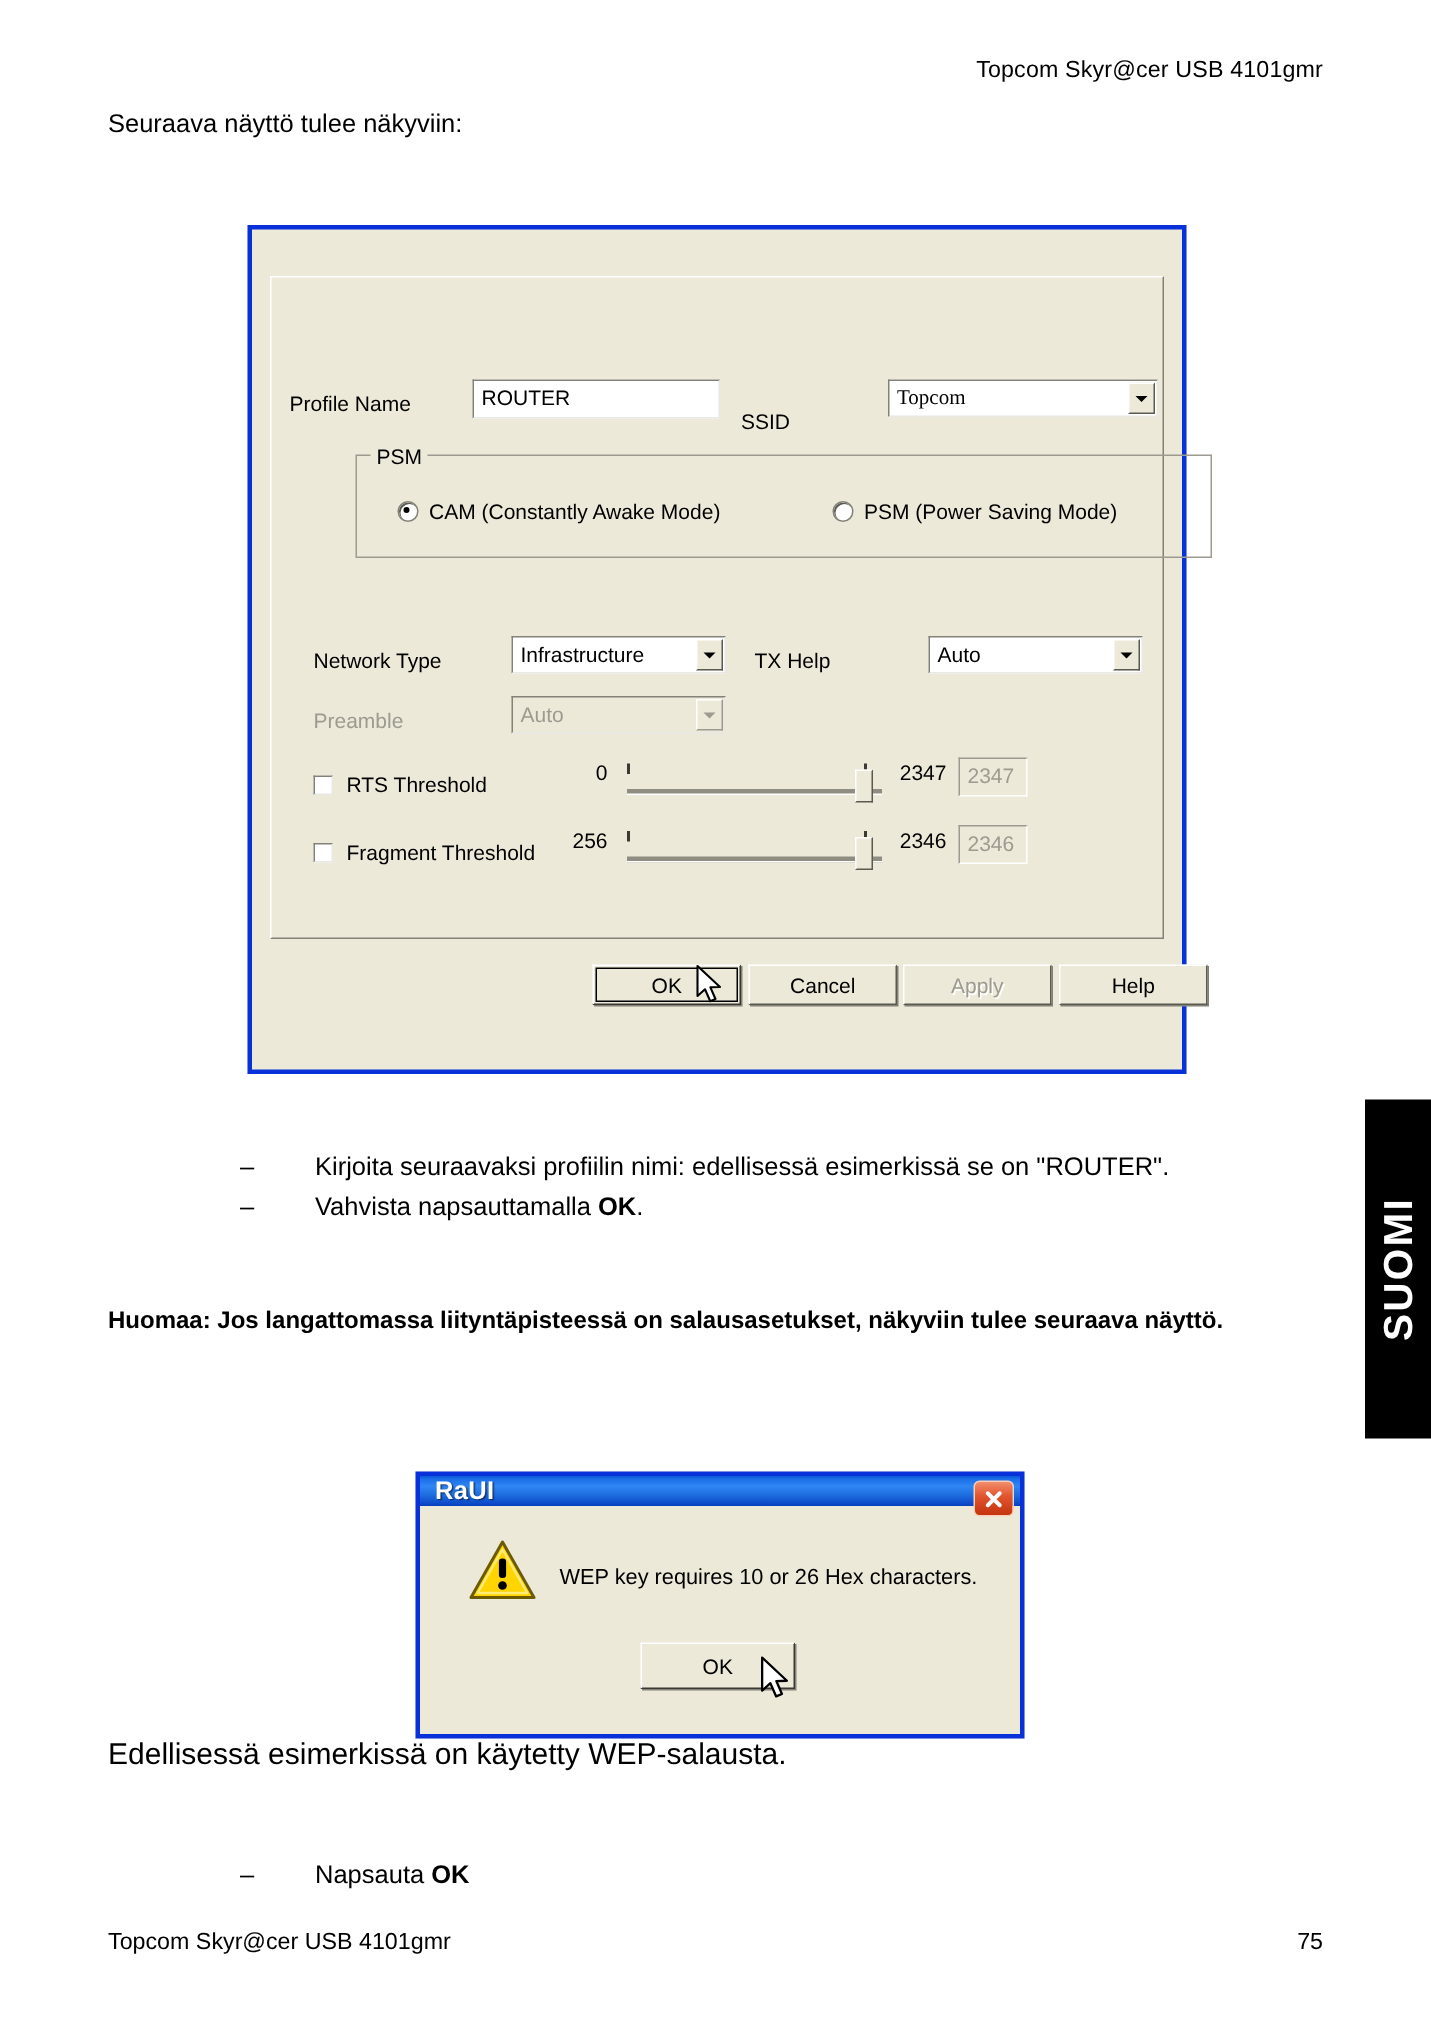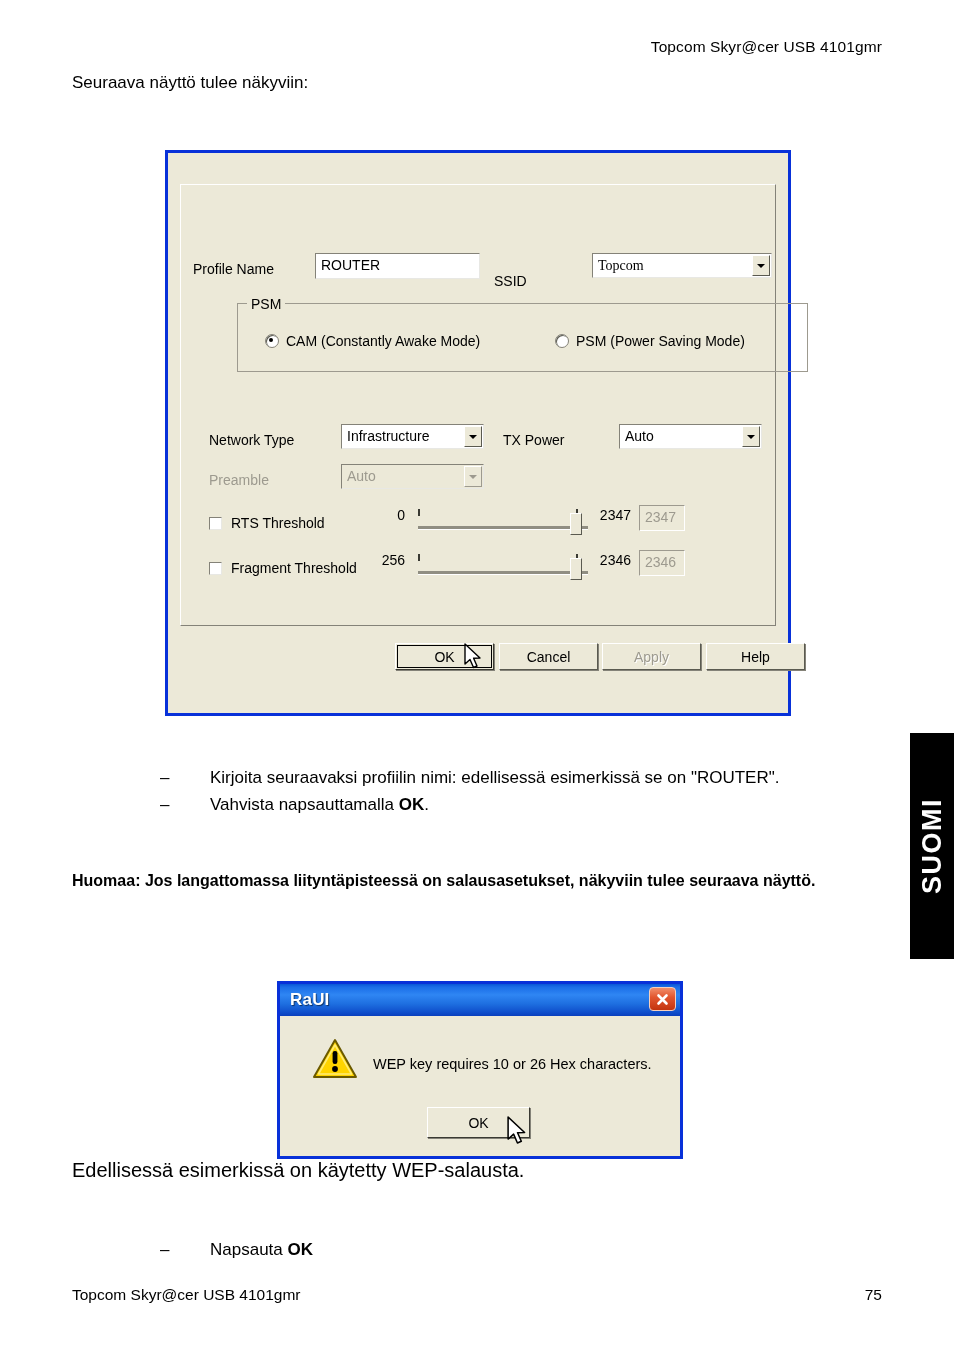--- a/index.html
+++ b/index.html
@@ -468,21 +468,21 @@
       </div>
 
       <div class="fld-label" style="left:28px; top:247px;">Network Type</div>
       <div class="combo" style="left:160px; top:239px; width:143px; height:25px;">
         <span>Infrastructure</span>
         <span class="arrow-btn">
             <i class="caret"></i>
           </span>
       </div>
 
-      <div class="fld-label" style="left:322px; top:247px;">TX Power</div>
+      <div class="fld-label" style="left:322px; top:247px;">TX Help</div>
       <div class="combo" style="left:438px; top:239px; width:143px; height:25px;">
         <span>Auto</span>
         <span class="arrow-btn">
             <i class="caret"></i>
           </span>
       </div>
 
       <div class="fld-label disabled" style="left:28px; top:287px;">Preamble</div>
       <div class="combo disabled" style="left:160px; top:279px; width:143px; height:25px;">
         <span>Auto</span>
@@ -528,21 +528,21 @@
     <div class="cursor" style="left:296px; top:490px;">
       <svg width="20" height="30" viewBox="0 0 20 30" aria-hidden="true">
         <path d="M1 1 L1 21 L6 16.5 L9.5 24.5 L13 23 L9.6 15.2 L16 15 Z" fill="#ffffff" stroke="#000000" stroke-width="1.4" stroke-linejoin="round"></path>
       </svg>
     </div>
   </div>
 </div>
 
 <div class="xp-dialog" style="left:277px; top:981px; width:406px; height:178px;">
 
-  <div class="xp-titlebar" style="height:32px;">
+  <div class="xp-titlebar" style="height:20px;align-items:flex-end;">
     <div class="xp-title-text" style="font-size:17px;">RaUI</div>
     <div class="xp-close" style="width:27px;height:24px;">
       <svg width="15" height="15" viewBox="0 0 15 15" aria-hidden="true">
         <path d="M3.5 3.5 L11.5 11.5 M11.5 3.5 L3.5 11.5" stroke="#ffffff" stroke-width="2.6" stroke-linecap="round"></path>
       </svg>
     </div>
   </div>
 
   <div class="xp-body" style="height:120px;">
 

